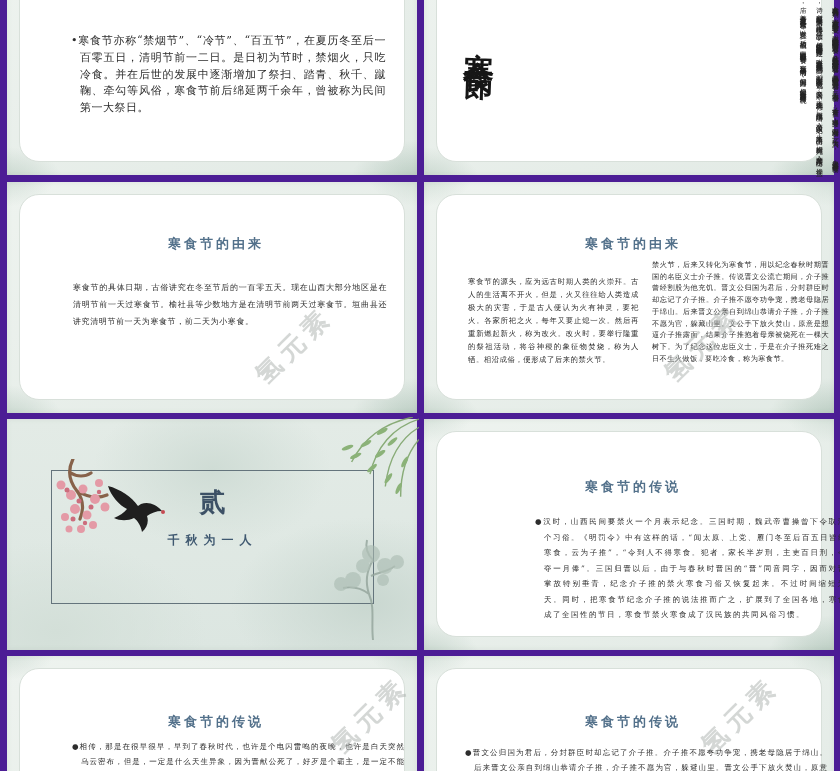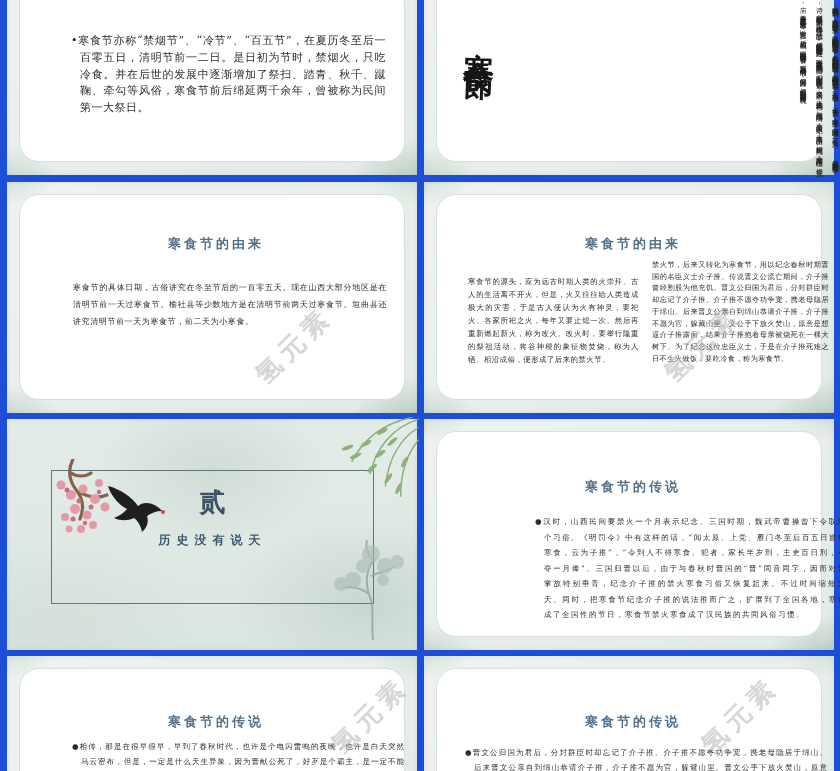--- a/index.html
+++ b/index.html
@@ -1,16 +1,16 @@
 <!DOCTYPE html>
 <html><head>
 <meta charset="utf-8">
 <style>
   html,body{margin:0;padding:0;}
-  #screen{position:relative;width:840px;height:771px;background:#1d4ed8;overflow:hidden;
+  #screen{position:relative;width:840px;height:771px;background:#4c1d95;overflow:hidden;
           font-family:"DejaVu Sans","Liberation Sans",sans-serif;}
   .slide{position:absolute;width:410px;height:231px;
     background:
       radial-gradient(95px 60px at 100% 103%, rgba(148,176,160,.55), rgba(148,176,160,0) 70%),
       radial-gradient(80px 50px at 0% 103%, rgba(148,176,160,.40), rgba(148,176,160,0) 70%),
       radial-gradient(70px 45px at 0% -3%, rgba(160,186,172,.35), rgba(160,186,172,0) 70%),
       radial-gradient(70px 45px at 100% -3%, rgba(160,186,172,.30), rgba(160,186,172,0) 70%),
       linear-gradient(150deg,#eef3ef,#e2eae5);
     box-shadow:inset 0 0 5px rgba(90,110,100,.12);}
   .card{position:absolute;left:12px;right:12px;top:12px;bottom:13px;background:#fff;
@@ -105,21 +105,21 @@
     <div class="card">
       <div class="stitle">寒食节的由来</div>
       <div class="btext s4-left">寒食节的源头，应为远古时期人类的火崇拜。古人的生活离不开火，但是，火又往往给人类造成极大的灾害，于是古人便认为火有神灵，要祀火。各家所祀之火，每年又要止熄一次。然后再重新燃起新火，称为改火。改火时，要举行隆重的祭祖活动，将谷神稷的象征物焚烧，称为人牺。相沿成俗，便形成了后来的禁火节。</div>
       <div class="btext s4-right">禁火节，后来又转化为寒食节，用以纪念春秋时期晋国的名臣义士介子推。传说晋文公流亡期间，介子推曾经割股为他充饥。晋文公归国为君后，分封群臣时却忘记了介子推。介子推不愿夸功争宠，携老母隐居于绵山。后来晋文公亲自到绵山恭请介子推，介子推不愿为官，躲藏山里。文公手下放火焚山，原意是想逼介子推露面，结果介子推抱着母亲被烧死在一棵大树下。为了纪念这位忠臣义士，于是在介子推死难之日不生火做饭，要吃冷食，称为寒食节。</div>
     </div>
   </div>
 
   <div class="slide" id="s5">
     <div class="frame">
       <div class="s5num">贰</div>
-      <div class="s5sub">历史没有说天</div>
+      <div class="s5sub">千秋为一人</div>
     </div>
     <svg class="decor plum" viewBox="0 0 72 84">
       <path d="M26,0 C20,12 22,22 30,32 C36,40 37,50 33,60 M30,32 C40,38 50,40 60,36 M24,14 C30,18 38,18 44,14" stroke="#87624a" stroke-width="3.2" fill="none" stroke-linecap="round"></path>
       <g fill="#e49aa6">
         <circle cx="14" cy="26" r="4.5"></circle>
           <circle cx="24" cy="36" r="5"></circle>
           <circle cx="36" cy="30" r="4.5"></circle>
         <circle cx="48" cy="40" r="5"></circle>
           <circle cx="28" cy="50" r="5"></circle>
           <circle cx="40" cy="56" r="4.5"></circle>

